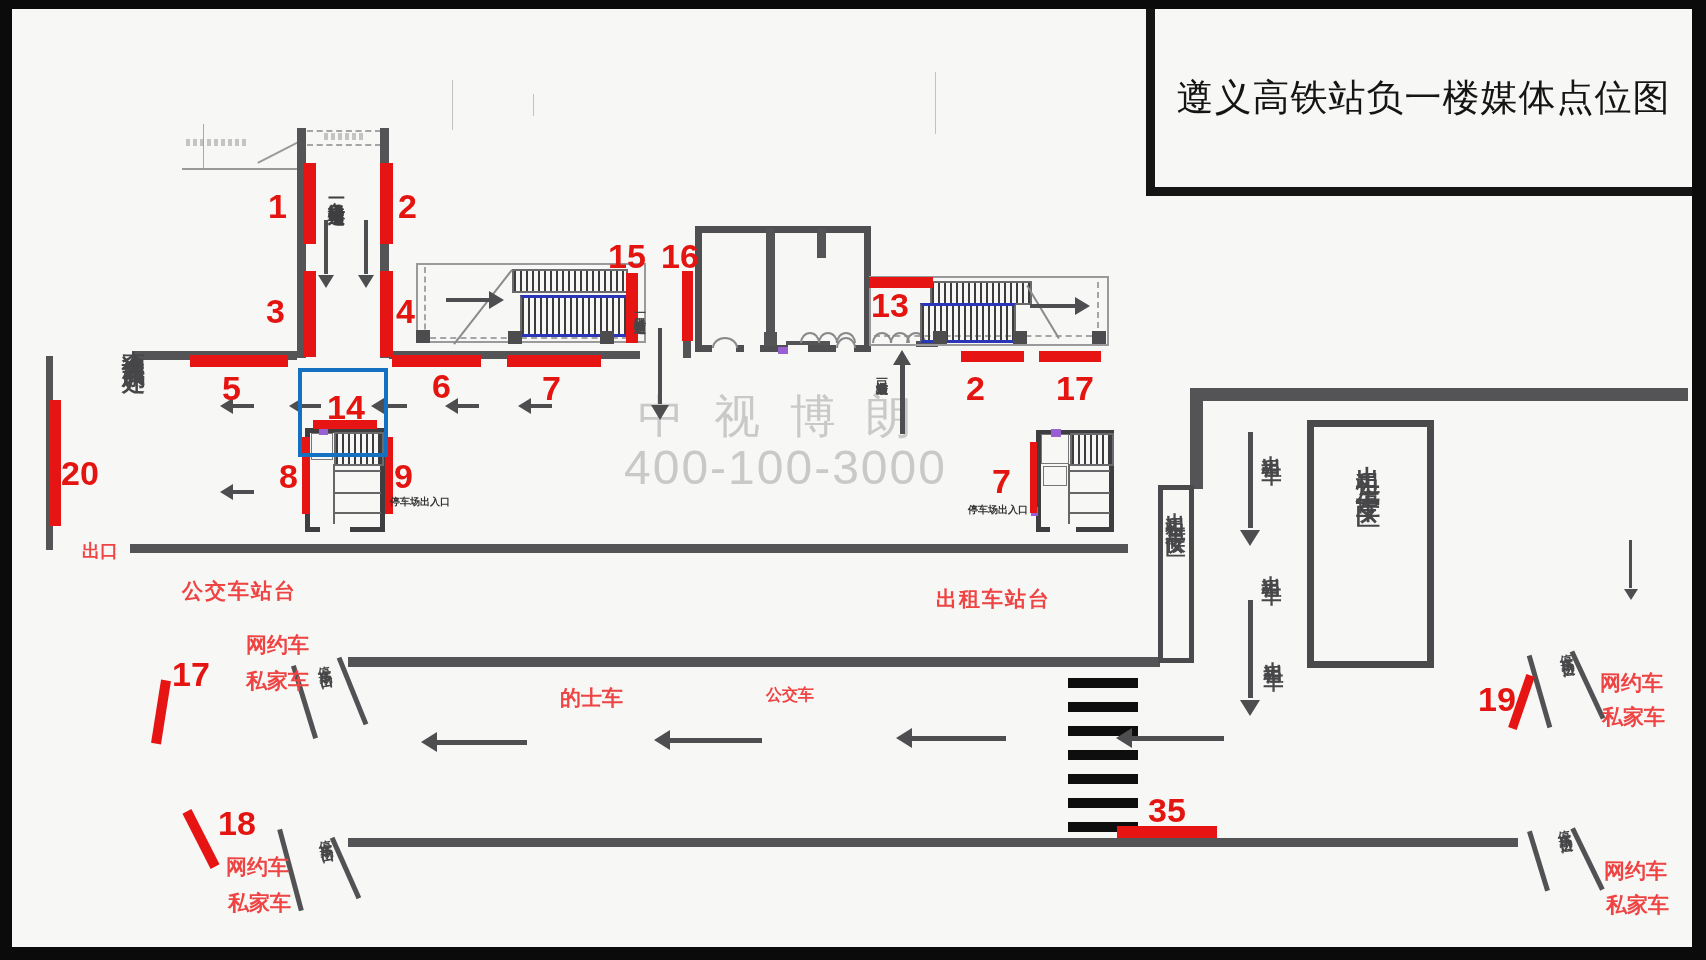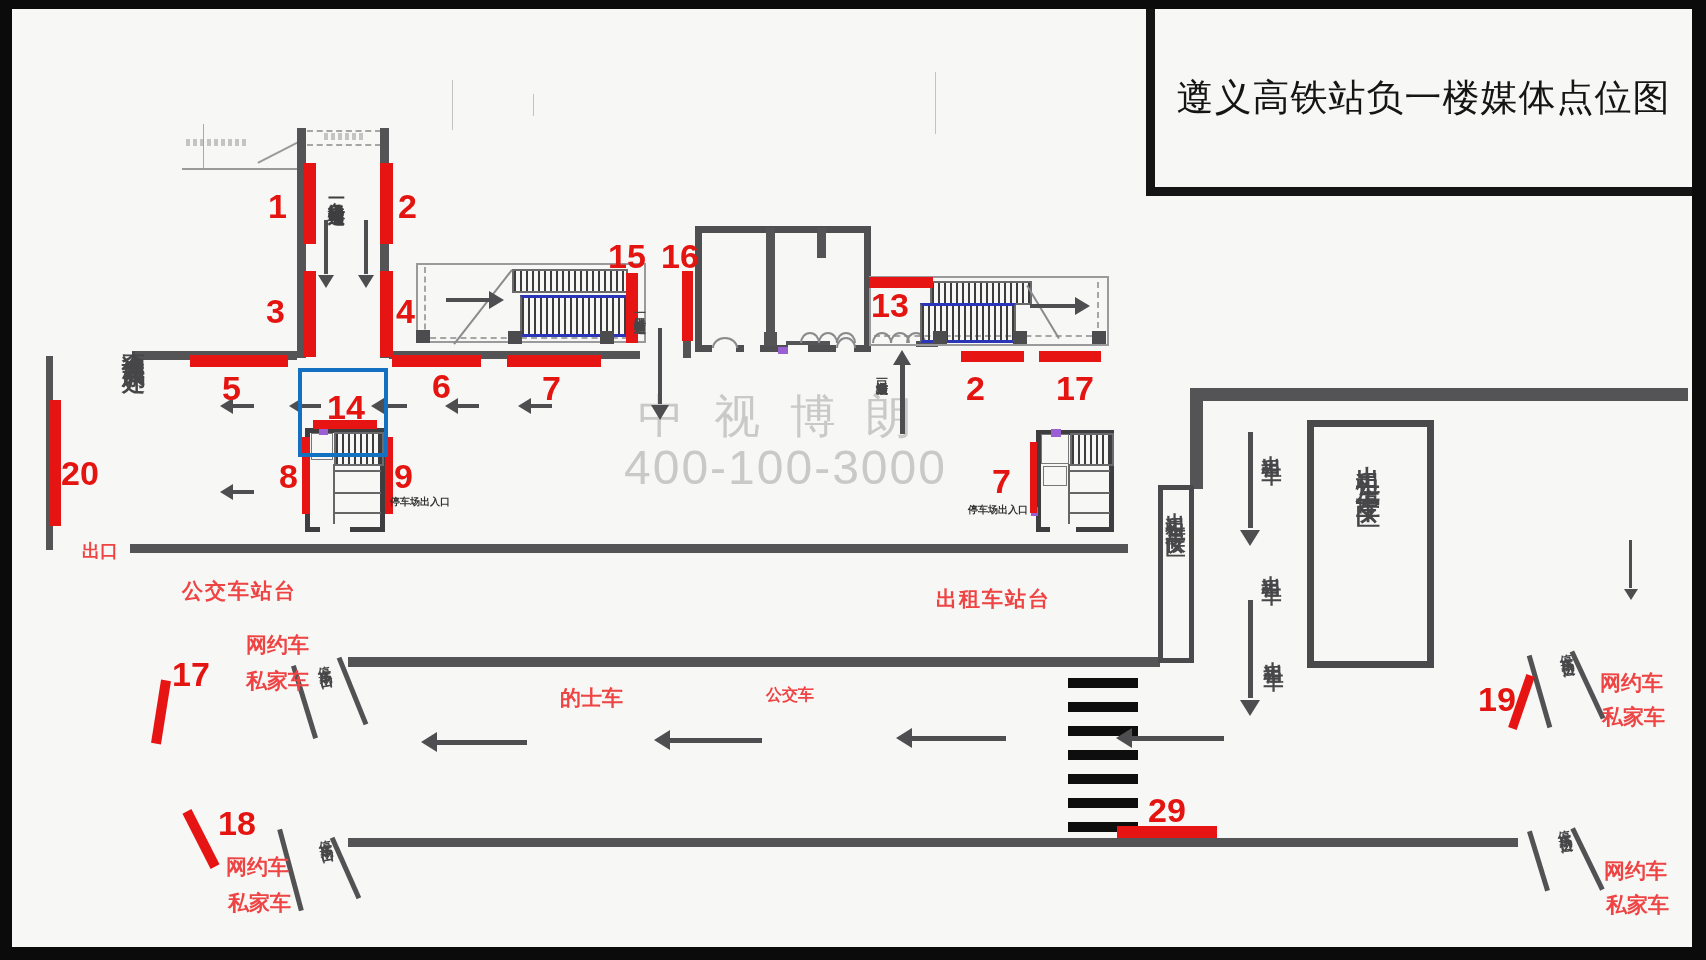--- a/index.html
+++ b/index.html
@@ -209,21 +209,21 @@
   <div class="num" style="left:1056px;top:371px;">17</div>
   <div class="num" style="left:992px;top:464px;">7</div>
   <div class="num" style="left:871px;top:288px;">13</div>
   <div class="num" style="left:327px;top:390px;">14</div>
   <div class="num" style="left:608px;top:239px;">15</div>
   <div class="num" style="left:661px;top:239px;">16</div>
   <div class="num" style="left:172px;top:657px;">17</div>
   <div class="num" style="left:218px;top:806px;">18</div>
   <div class="num" style="left:1478px;top:682px;">19</div>
   <div class="num" style="left:61px;top:456px;">20</div>
-  <div class="num" style="left:1148px;top:793px;">29</div>
+  <div class="num" style="left:1148px;top:793px;">35</div>
 
   <div class="vt" style="left:328px;top:188px;font-size:17px;letter-spacing:1px;color:#3f3f41;">负一楼出站口通道</div>
   <div class="vt" style="left:634px;top:306px;font-size:12px;letter-spacing:1px;">一楼出站口通道</div>
   <div class="vt" style="left:876px;top:372px;font-size:12px;">负一楼进站口通道</div>
   <div class="vt" style="left:122px;top:332px;font-size:23px;letter-spacing:4px;">查询健康码处</div>
   <div class="ht" style="left:82px;top:542px;font-size:18px;">出口</div>
   <div class="ht" style="left:390px;top:497px;font-size:10px;color:#333;">停车场出入口</div>
   <div class="ht" style="left:968px;top:505px;font-size:10px;color:#333;">停车场出入口</div>
   <div class="ht" style="left:182px;top:580px;font-size:21px;letter-spacing:2px;">公交车站台</div>
   <div class="ht" style="left:936px;top:588px;font-size:21px;letter-spacing:2px;">出租车站台</div>

